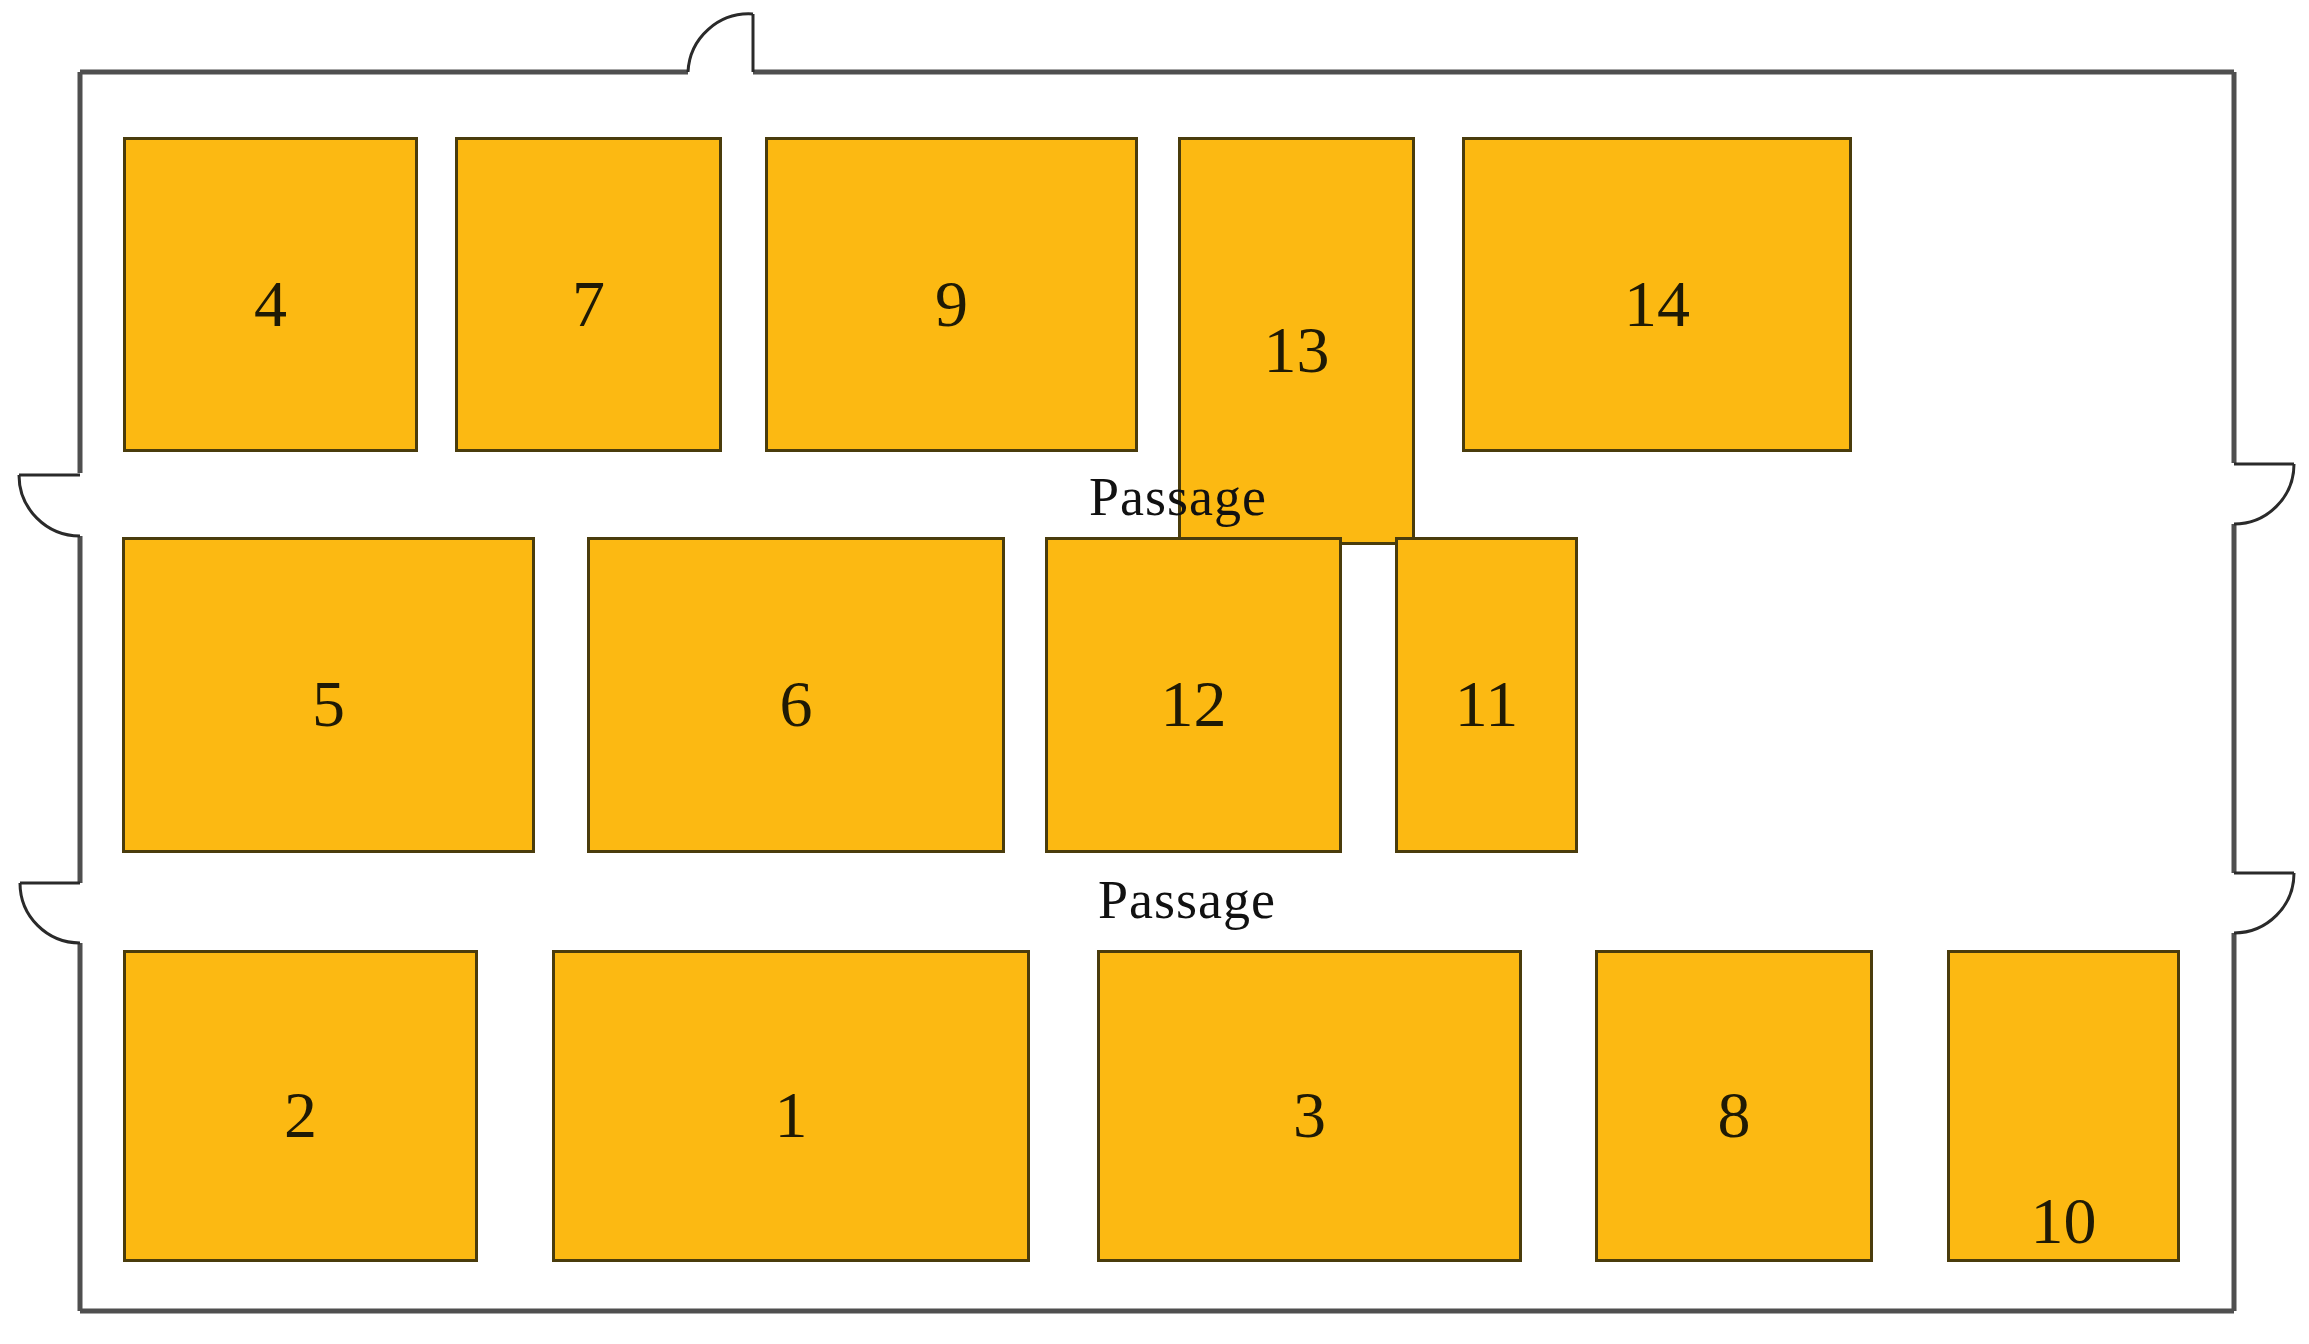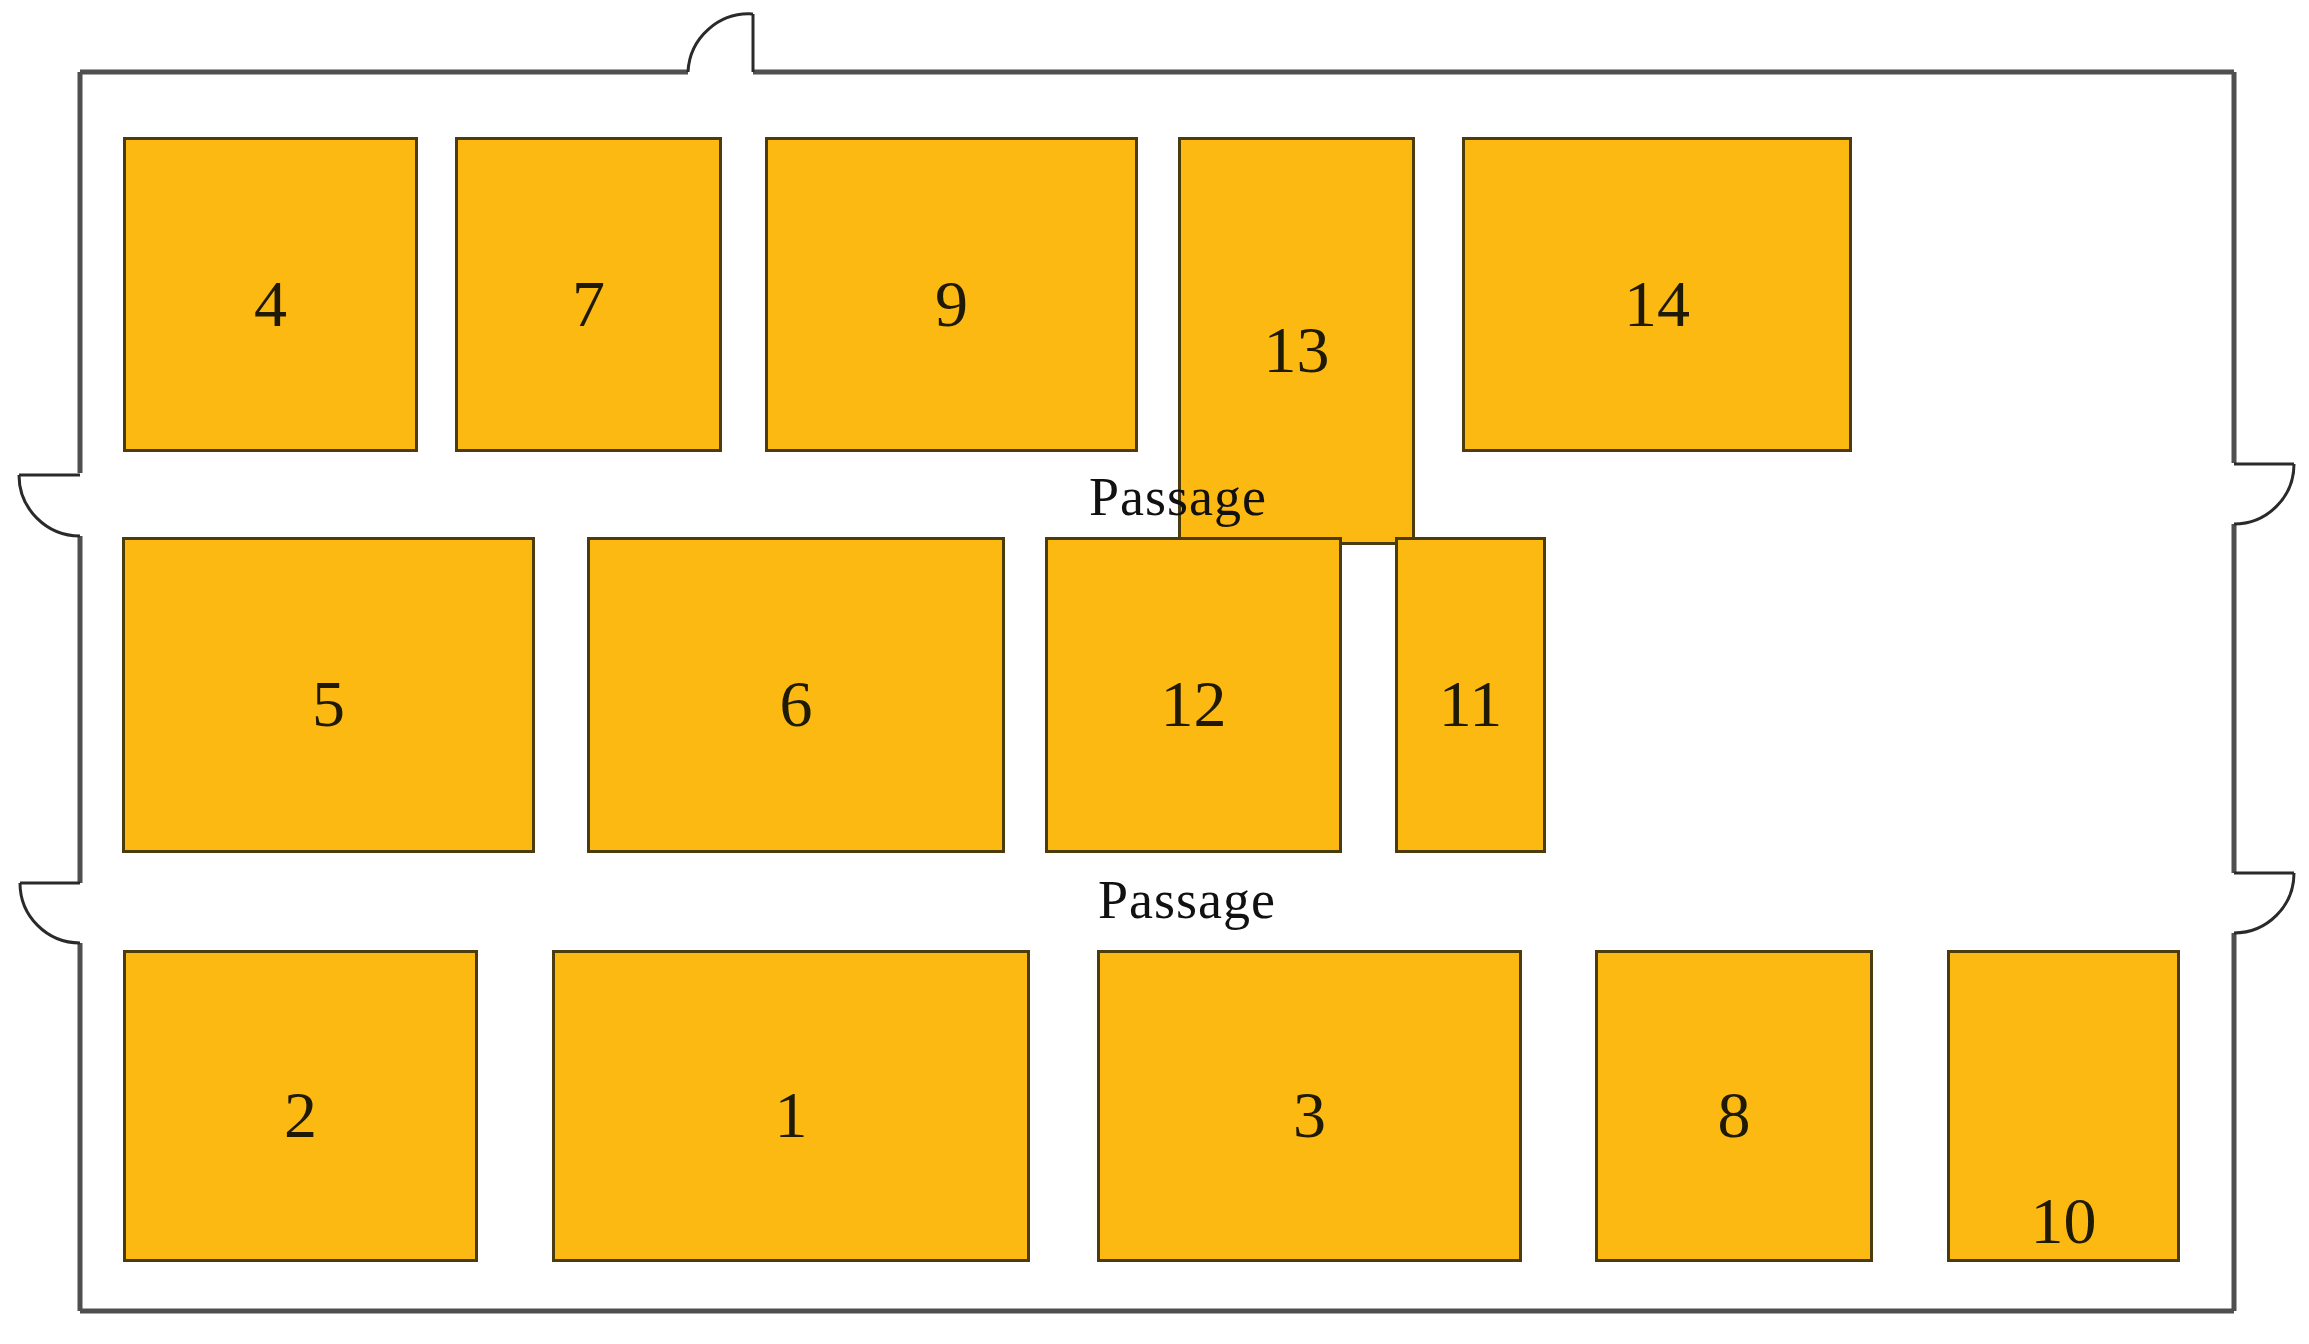--- a/index.html
+++ b/index.html
@@ -104,21 +104,21 @@
       </div>
       <div class="room" style="left: 122px; top: 537px; width: 413px; height: 316px;">
         <span>5</span>
       </div>
       <div class="room" style="left: 587px; top: 537px; width: 418px; height: 316px;">
         <span>6</span>
       </div>
       <div class="room" style="left: 1045px; top: 537px; width: 297px; height: 316px; font-family: Liberation Serif, serif;">
         <span>12</span>
       </div>
-      <div class="room" style="left: 1395px; top: 537px; width: 151px; height: 316px;">
+      <div class="room" style="left: 1395px; top: 537px; width: 183px; height: 316px;">
         <span>11</span>
       </div>
       <div class="room" style="left: 123px; top: 950px; width: 355px; height: 312px;">
         <span>2</span>
       </div>
       <div class="room" style="left: 552px; top: 950px; width: 478px; height: 312px;">
         <span>1</span>
       </div>
       <div class="room" style="left: 1097px; top: 950px; width: 425px; height: 312px;">
         <span>3</span>

